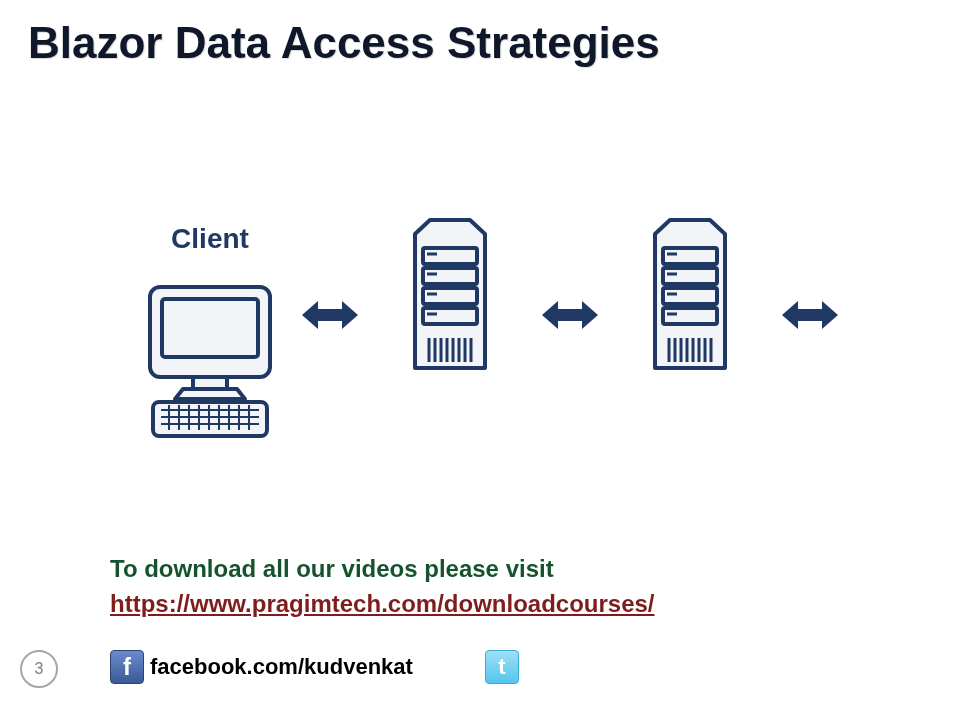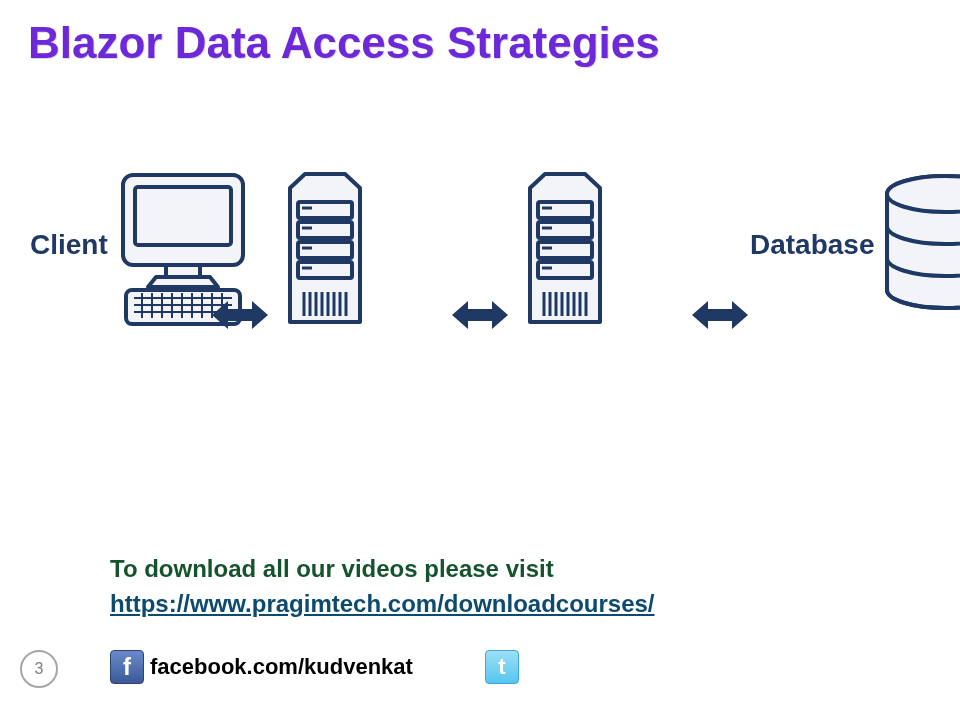--- a/index.html
+++ b/index.html
@@ -7,39 +7,40 @@
     width: 960px;
     height: 720px;
     background: #fff;
     font-family: "Franklin Gothic Medium", "Arial Narrow", Arial, sans-serif;
     position: relative;
     overflow: hidden;
   }
   .title {
     font-size: 44px;
     font-weight: 700;
-    color: #6d28d9;
+    color: #0f172a;
     padding: 18px 4px 0 28px;
     text-shadow: 1px 1px 1px rgba(0,0,0,0.15);
   }
   .diagram {
     position: absolute;
     top: 160px;
     left: 0;
     width: 960px;
     display: flex;
     align-items: flex-start;
     justify-content: center;
     gap: 0;
   }
   .node {
     display: flex;
-    flex-direction: row;
+    flex-direction: column;
     align-items: center;
     width: 180px;
+    margin-top: 46px;
   }
   .node-label {
     font-size: 28px;
     font-weight: 700;
     color: #1f3864;
     text-align: center;
     line-height: 1.1;
     min-height: 66px;
     display: flex;
     align-items: center;
@@ -71,21 +72,21 @@
     font-size: 24px;
     color: #14532d;
   }
   .footer-link {
     position: absolute;
     left: 110px;
     top: 590px;
     font-family: "Arial Black", Arial, sans-serif;
     font-weight: 900;
     font-size: 24px;
-    color: #0c4a6e;
+    color: #7f1d1d;
     text-decoration: underline;
   }
   .social-row {
     position: absolute;
     left: 110px;
     top: 650px;
     display: flex;
     align-items: center;
     gap: 6px;
     font-family: "Arial Black", Arial, sans-serif;
@@ -224,35 +225,20 @@
       </svg>
     </div>
   </div>
 
   <div class="arrow-wrap">
     <svg width="56" height="36" viewBox="0 0 56 36">
       <polygon fill="#1f3864" points="0,18 16,4 16,12 40,12 40,4 56,18 40,32 40,24 16,24 16,32"></polygon>
     </svg>
   </div>
 
-  <div class="node">
-    <div class="node-label">Database</div>
-    <div class="icon-wrap">
-      <svg class="icon" width="140" height="160" viewBox="0 0 140 160">
-        <g fill="#f2f4f8" stroke="#1f3864" stroke-width="4">
-          <ellipse cx="70" cy="24" rx="58" ry="18"></ellipse>
-          <path d="M12 24 v96 a58 18 0 0 0 116 0 V24" fill="#f2f4f8"></path>
-          <path d="M12 56 a58 18 0 0 0 116 0" fill="none"></path>
-          <path d="M12 88 a58 18 0 0 0 116 0" fill="none"></path>
-          <path d="M12 120 a58 18 0 0 0 116 0" fill="none"></path>
-          <ellipse cx="70" cy="24" rx="58" ry="18" fill="#f2f4f8"></ellipse>
-        </g>
-      </svg>
-    </div>
-  </div>
 
 </div>
 
 <div class="footer-text">To download all our videos please visit</div>
 <a class="footer-link">https://www.pragimtech.com/downloadcourses/</a>
 
 <div class="page-num">3</div>
 
 <div class="social-row">
   <span class="fb-icon">f</span>

